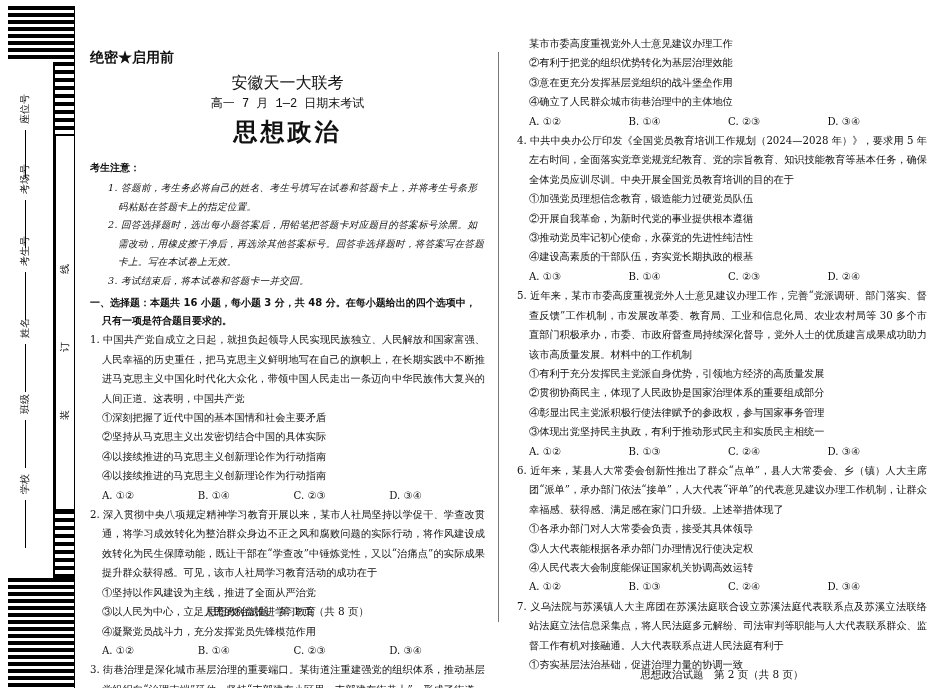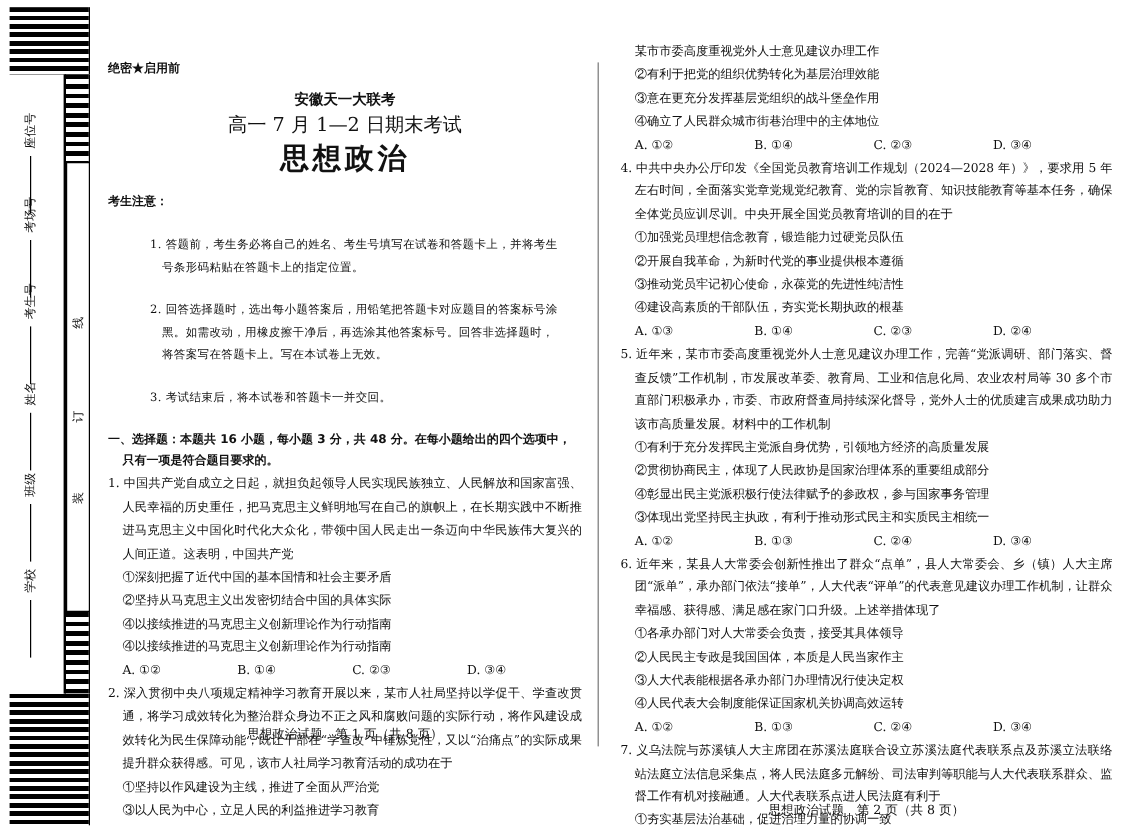--- a/index.html
+++ b/index.html
@@ -21,29 +21,29 @@
   .vline { position:absolute; left:53px; top:62px; width:2px; height:516px; background:#000; }
   .bind-char { position:absolute; left:59px; font-size:10px; transform:rotate(-90deg); transform-origin:center; width:12px; text-align:center; }
   .field { position:absolute; left:18px; transform:rotate(-90deg); transform-origin:left top;
     font-family:"DejaVu Sans","Liberation Sans",sans-serif; font-size:10px; white-space:nowrap; display:flex; align-items:center; }
   .field .line { display:inline-block; width:48px; border-bottom:1px solid #000; margin-right:6px; height:1px; }
   
   .col { position:absolute; top:48px; font-size:10.2px; line-height:19.4px; }
   .col-left { left:90px; width:395px; }
   .col-right { left:517px; width:410px; top:34px; }
   .divider { position:absolute; left:498px; top:52px; width:1px; height:570px; background:#777; }
-  .secret { font-family:Liberation Serif, serif; font-size:10px; font-weight:bold; margin-bottom:6px; }
+  .secret { font-family:Liberation Serif, serif; font-size:14px; font-weight:bold; margin-bottom:6px; }
   .center { text-align:center; }
-  .t1 { font-size:12px; line-height:20px; margin-top:2px;font-weight:bold; }
-  .t2 { font-size:16px; line-height:22px; }
+  .t1 { font-size:16px; line-height:20px; margin-top:2px; }
+  .t2 { font-size:12px; line-height:22px;font-family:Liberation Mono, monospace; }
   .subject { font-family:"DejaVu Sans","Liberation Sans",sans-serif; font-weight:bold; font-size:24px; letter-spacing:3px; line-height:34px; margin-bottom:10px; }
-  .notice-h { font-family:Liberation Serif, serif; font-weight:bold; font-size:10px; line-height:20px; }
+  .notice-h { font-family:Liberation Mono, monospace; font-weight:bold; font-size:10px; line-height:20px; }
   .notice { padding-left:28px; text-indent:-10px; font-size:9.6px; line-height:18.5px; letter-spacing:0.3px; }
-  .notice p { margin:17px; }
-  .section { font-family:"DejaVu Sans","Liberation Sans",sans-serif; font-weight:bold; font-size:10px; line-height:18px; margin-top:16px; padding-left:12px; text-indent:-12px; }
+  .notice p { margin:0;font-style:italic; }
+  .section { font-family:"DejaVu Sans","Liberation Sans",sans-serif; font-weight:bold; font-size:10px; line-height:18px; margin-top:4px; padding-left:12px; text-indent:-12px; }
   .q { margin:0; padding-left:12px; text-indent:-12px; text-align:justify; }
   .opt { padding-left:12px; margin:0; }
   .choices { display:flex; padding-left:12px; margin:0; }
   .choices span { flex:1; }
   .footer { position:absolute; font-size:10.5px; text-align:center; }
 </style>
 </head>
 <body>
 
 <div class="margin">
@@ -173,21 +173,20 @@
       <span>A. ①②</span>
       <span>B. ①③</span>
       <span>C. ②④</span>
       <span>D. ③④</span>
     </div>
   </div>
 
   <div>
     <p class="q">6. 近年来，某县人大常委会创新性推出了群众“点单”，县人大常委会、乡（镇）人大主席团“派单”，承办部门依法“接单”，人大代表“评单”的代表意见建议办理工作机制，让群众幸福感、获得感、满足感在家门口升级。上述举措体现了</p>
     <p class="opt">①各承办部门对人大常委会负责，接受其具体领导</p>
-    <p class="opt">②人民民主专政是我国国体，本质是人民当家作主</p>
     <p class="opt">③人大代表能根据各承办部门办理情况行使决定权</p>
     <p class="opt">④人民代表大会制度能保证国家机关协调高效运转</p>
     <div class="choices">
       <span>A. ①②</span>
       <span>B. ①③</span>
       <span>C. ②④</span>
       <span>D. ③④</span>
     </div>
   </div>
 

